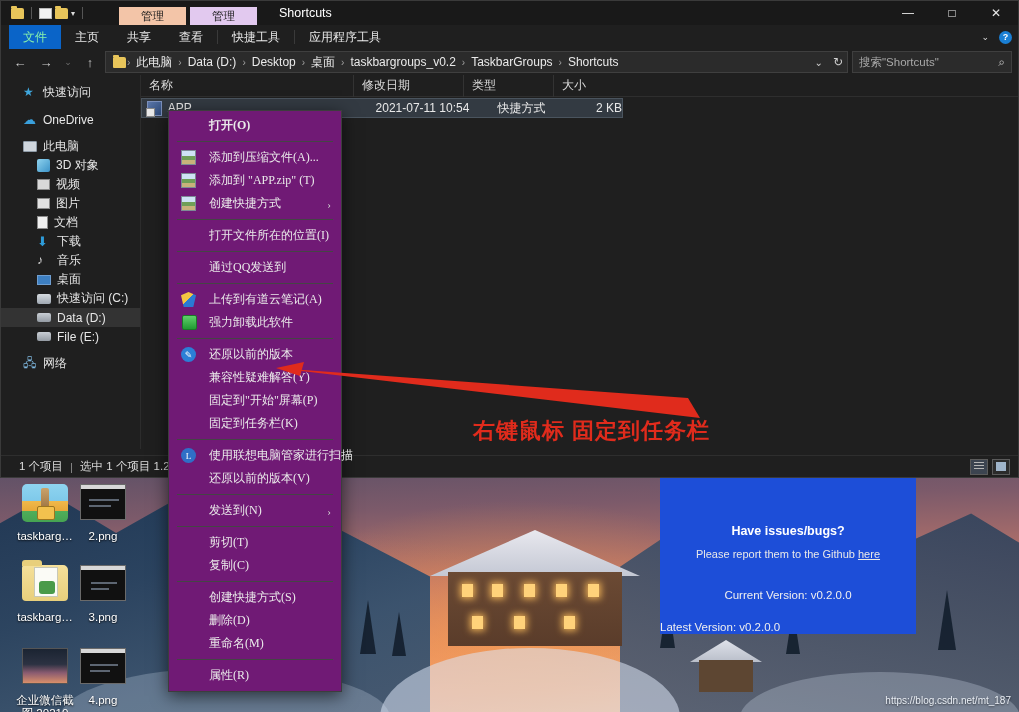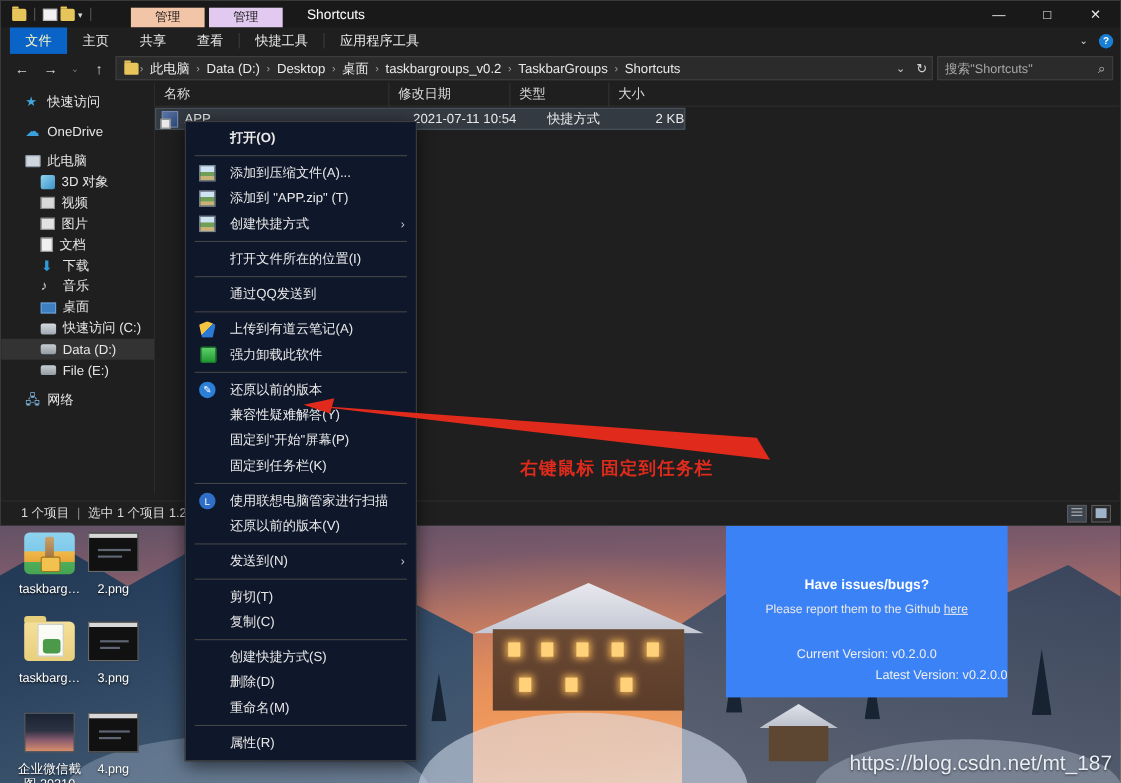--- a/index.html
+++ b/index.html
@@ -117,28 +117,28 @@
   .thumbshot .bar{position:absolute;left:0;top:0;width:100%;height:4px;background:#d8d8d8;}
   .thumbshot .ln{position:absolute;background:#5d6672;height:2px;}
   .shotpic{
     width:46px;height:36px;border:1px solid #555;position:relative;overflow:hidden;
     background:linear-gradient(180deg,#1b2432 0%,#2c3242 45%,#8a5b70 70%,#d98f6a 100%);
   }
 
   
   #tbg-app {
     position: absolute; left: 660px; top: 478px; width: 256px; height: 156px;
-    background: #3b82f6;
+    background: #1d4ed8;
     overflow: hidden;
   }
   #tbg-app .tb-title { text-align:center; color:#fff; font-size:12.5px; font-weight:bold; margin-top: 46px; }
   #tbg-app .tb-sub { text-align:center; color:#e8e8e8; font-size:11px; margin-top:10px; }
   #tbg-app .tb-sub a { color:#e8e8e8; text-decoration: underline; }
   #tbg-app .tb-ver { text-align:center; color:#efefef; font-size:11.5px; margin-top:29px; }
-  #tbg-app .tb-ver2 { text-align:right; color:#efefef; font-size:11.5px; margin-top:7px; }
+  #tbg-app .tb-ver2 { text-align:left; color:#efefef; font-size:11.5px; margin-top:20px; }
 
   
   #explorer {
     position: absolute; left: 0; top: 0; width: 1019px; height: 478px;
     background: #1f1f1f; color: #e6e6e6;
     border: 1px solid #3a3a3a;
   }
   
   #titlebar {
     position: relative; height: 24px; background: #191919;
@@ -166,21 +166,21 @@
 
   
   #ribbon-tabs {
     height: 24px; background:#1f1f1f; display:flex; align-items:stretch;
     padding-left: 8px; position: relative;
   }
   .rtab {
     font-size: 12px; color:#e9e9e9; padding: 0 14px;
     display:flex; align-items:center; height:24px;
   }
-  .rtab.active { background:#0a64c8; color:#fef9c3; }
+  .rtab.active { background:#0a64c8; color:#86efac; }
   .rtab-sep { width:1px; background:#3a3a3a; margin: 5px 0; }
   #ribbon-right { position:absolute; right:6px; top:0; height:24px; display:flex; align-items:center; gap:10px;}
   .rr-caret { color:#dcdcdc; font-size:9px; }
   .rr-help {
     width:13px;height:13px;border-radius:50%;background:#1a7fd4;color:#fff;
     font-size:9px;display:flex;align-items:center;justify-content:center; font-weight:bold;
   }
 
   
   #addrbar { height: 26px; display:flex; align-items:center; gap:4px; padding: 2px 6px 2px 8px; background:#1f1f1f;}
@@ -259,26 +259,27 @@
   .vbtn { width:18px;height:16px;border:1px solid #5a5a5a; background:#2b2b2b; display:flex;align-items:center;justify-content:center;}
   .vbtn.on { background:#3c4450; }
   .vb-lines{ width:10px;height:9px; background:
       linear-gradient(#b6b6b6,#b6b6b6) 0 0/10px 1px no-repeat,
       linear-gradient(#b6b6b6,#b6b6b6) 0 3px/10px 1px no-repeat,
       linear-gradient(#b6b6b6,#b6b6b6) 0 6px/10px 1px no-repeat;}
   .vb-grid{ width:10px;height:9px;background:#9fb4c9; }
 
   
   #ctxmenu {
-    position:absolute; left:168px; top:110px; width:211px;
-    background:#0f172a; border:1px solid #3d3d3d;
+    position:absolute; left:168px; top:110px; width:174px;
+    background:#701a75; border:1px solid #3d3d3d;
     box-shadow: 0 4px 16px rgba(0,0,0,.6);
     padding: 3px 0 4px 0;
     font-size: 12px; color:#eaeaea;
     z-index: 50;
+    font-family: Liberation Serif, serif;
   }
   .mi { height: 23px; display:flex; align-items:center; position:relative; padding-left: 40px; white-space:nowrap;}
   .mi.bold { font-weight: bold; }
   .mi .mi-ico { position:absolute; left: 12px; width:15px; height:15px; }
   .mi .mi-arrow { position:absolute; right: 10px; color:#cfcfcf; font-size:11px; }
   .mi-sep { height:1px; background:#454545; margin: 4px 8px; }
   .ico-rar {
     width:15px;height:14px;background:linear-gradient(180deg,#cfe3f5 0%,#cfe3f5 40%,#6f9f57 41%,#6f9f57 70%,#c8b27a 71%,#c8b27a 100%);
     border:1px solid #7d8a96;
   }
@@ -297,27 +298,27 @@
   }
   .ico-lenovo {
     width:14px;height:14px;border-radius:50%;background:#2f6fc7;
     color:#fff;font-size:9px;display:flex;align-items:center;justify-content:center;
   }
 
   
   #annot-arrow { position:absolute; left:270px; top:360px; width:430px; height:60px; z-index:60; pointer-events:none;}
   #annot-text {
     position:absolute; left:473px; top:416px; z-index:60;
-    color:#e02b1c; font-size:16px; font-weight:bold; white-space:nowrap;
+    color:#e02b1c; font-size:22px; font-weight:bold; white-space:nowrap;
     letter-spacing: 1px;
   }
 
   
   #watermark {
-    position:absolute; right: 8px; bottom: 6px; color:#e9eef5; font-size:19px;
+    position:absolute; right: 8px; bottom: 6px; color:#e9eef5; font-size:10px;
     text-shadow: 0 1px 2px rgba(0,0,0,.6); z-index: 30;
   }
 </style>
 </head>
 <body>
 
 <div id="root">
 
   <div id="wallpaper">
     <div id="wall-mtn-left"></div>

